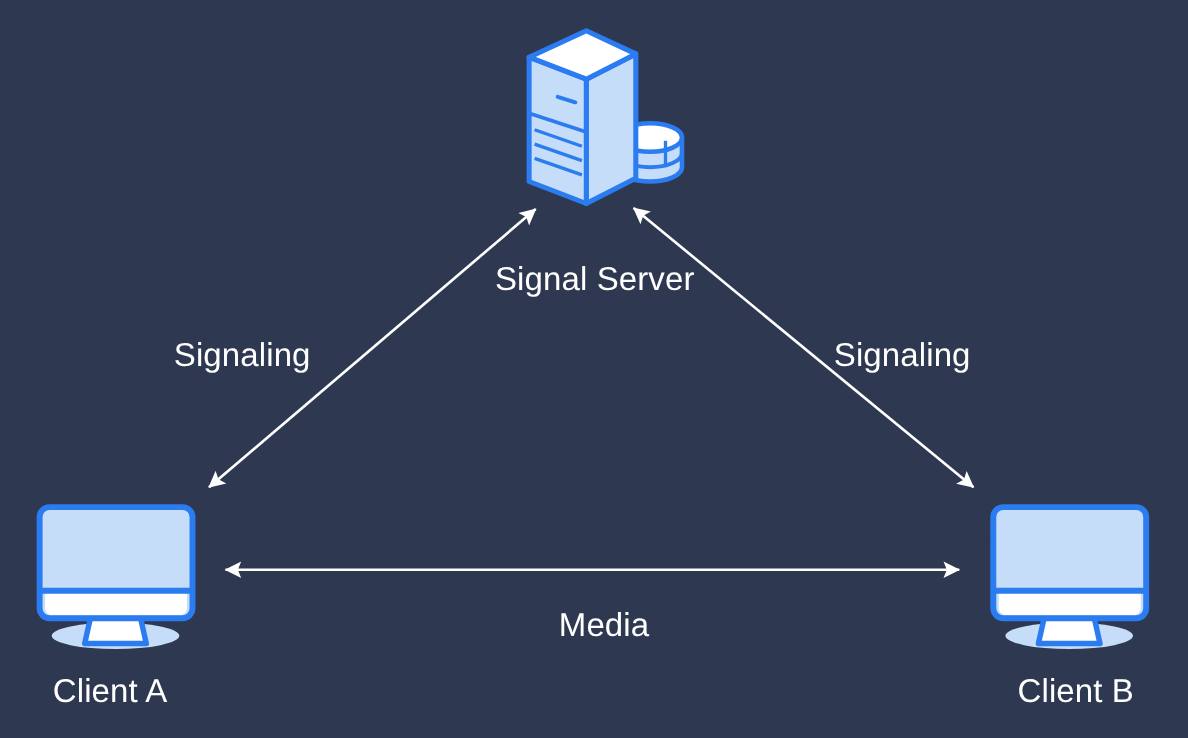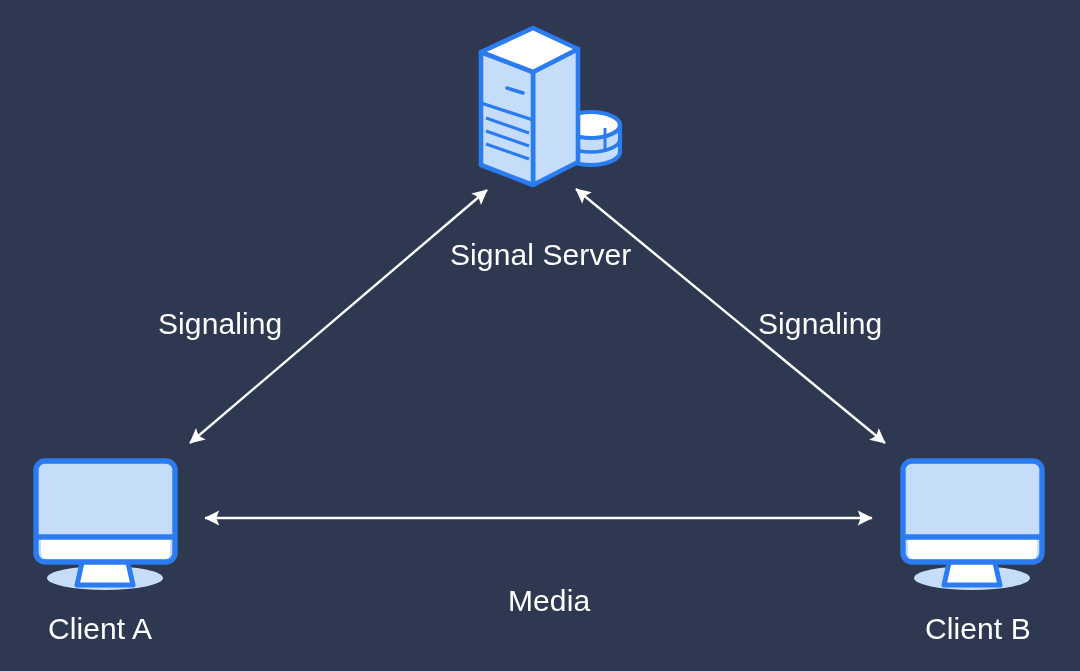--- a/index.html
+++ b/index.html
@@ -34,21 +34,21 @@
     font-family: "Liberation Sans", sans-serif;
     font-size: 30px;
     font-weight: 400;
     line-height: 1;
     white-space: nowrap;
     letter-spacing: 0.1px;
   }
   #label-signal-server { left: 450px; top: 240px; }
   #label-signaling-left { left: 158px; top: 309px; }
   #label-signaling-right { left: 758px; top: 309px; }
-  #label-media { left: 508px; top: 554px; margin-top: 32px; }
+  #label-media { left: 508px; top: 554px; }
   #label-client-a { left: 48px; top: 614px; }
   #label-client-b { left: 925px; top: 614px; }
 </style>
 </head>
 <body>
 
 <div id="diagram-root">
 
   <svg id="diagram-svg" viewBox="0 0 1080 671">
     <defs>

